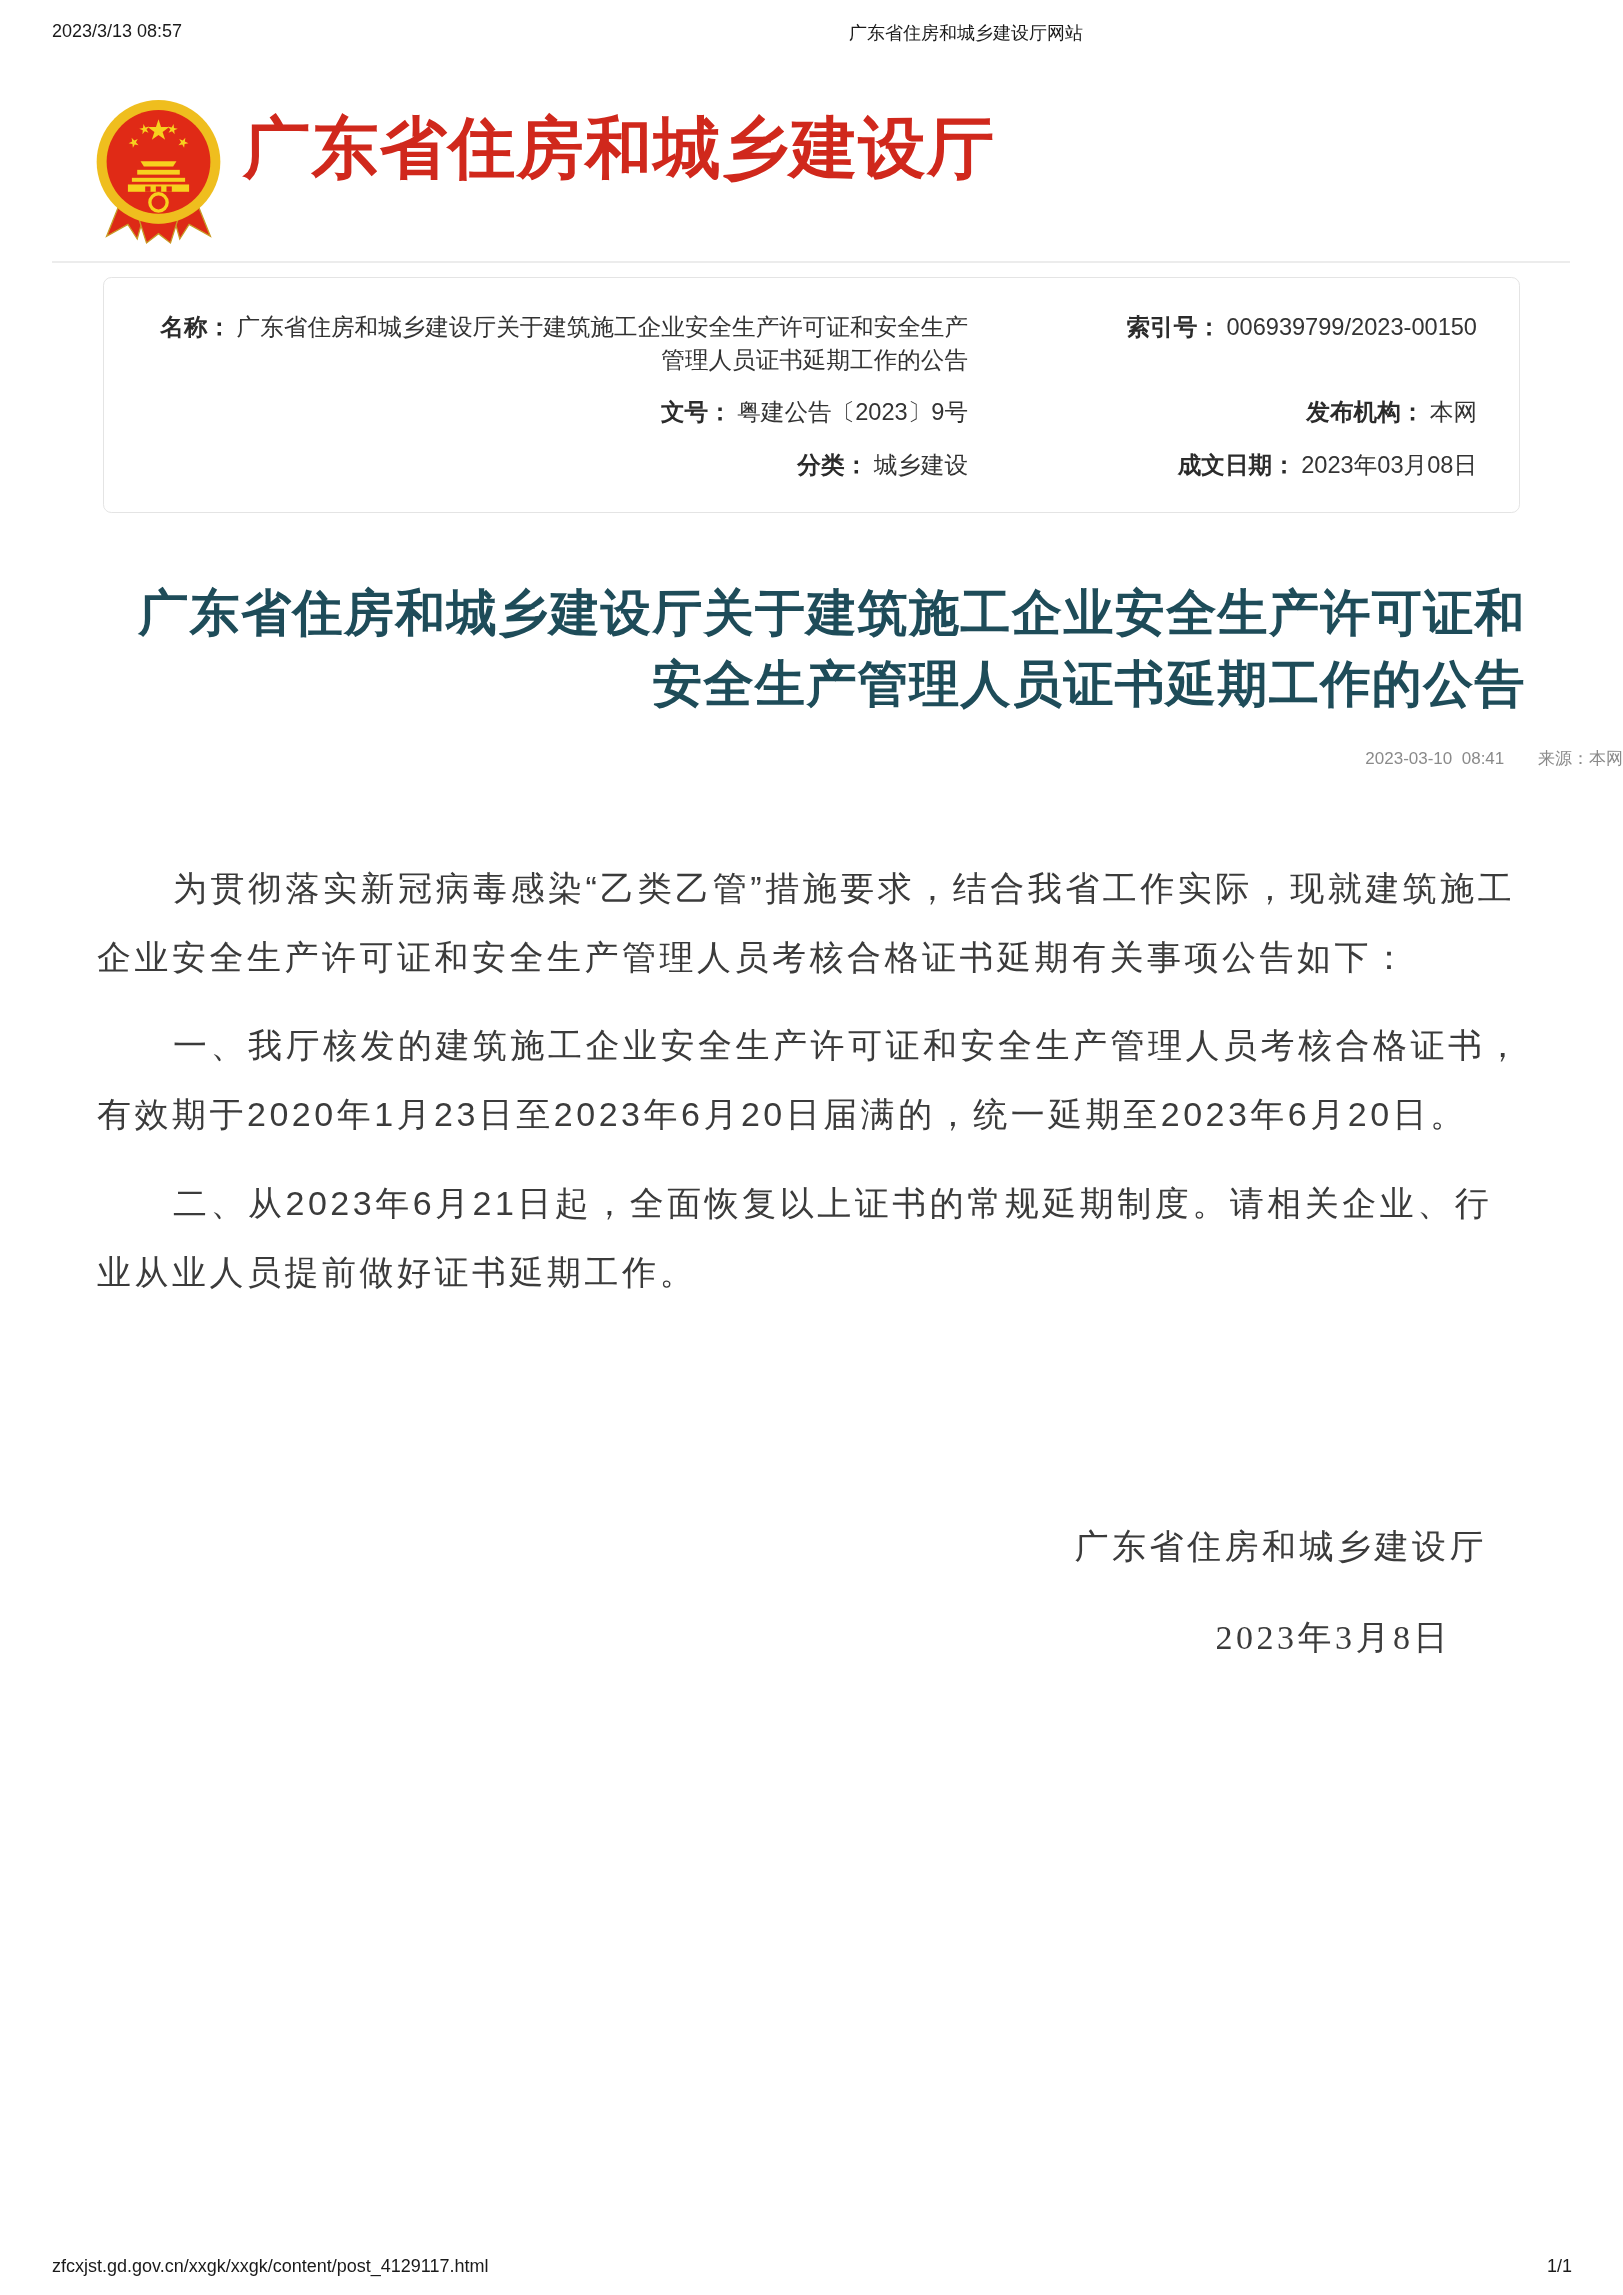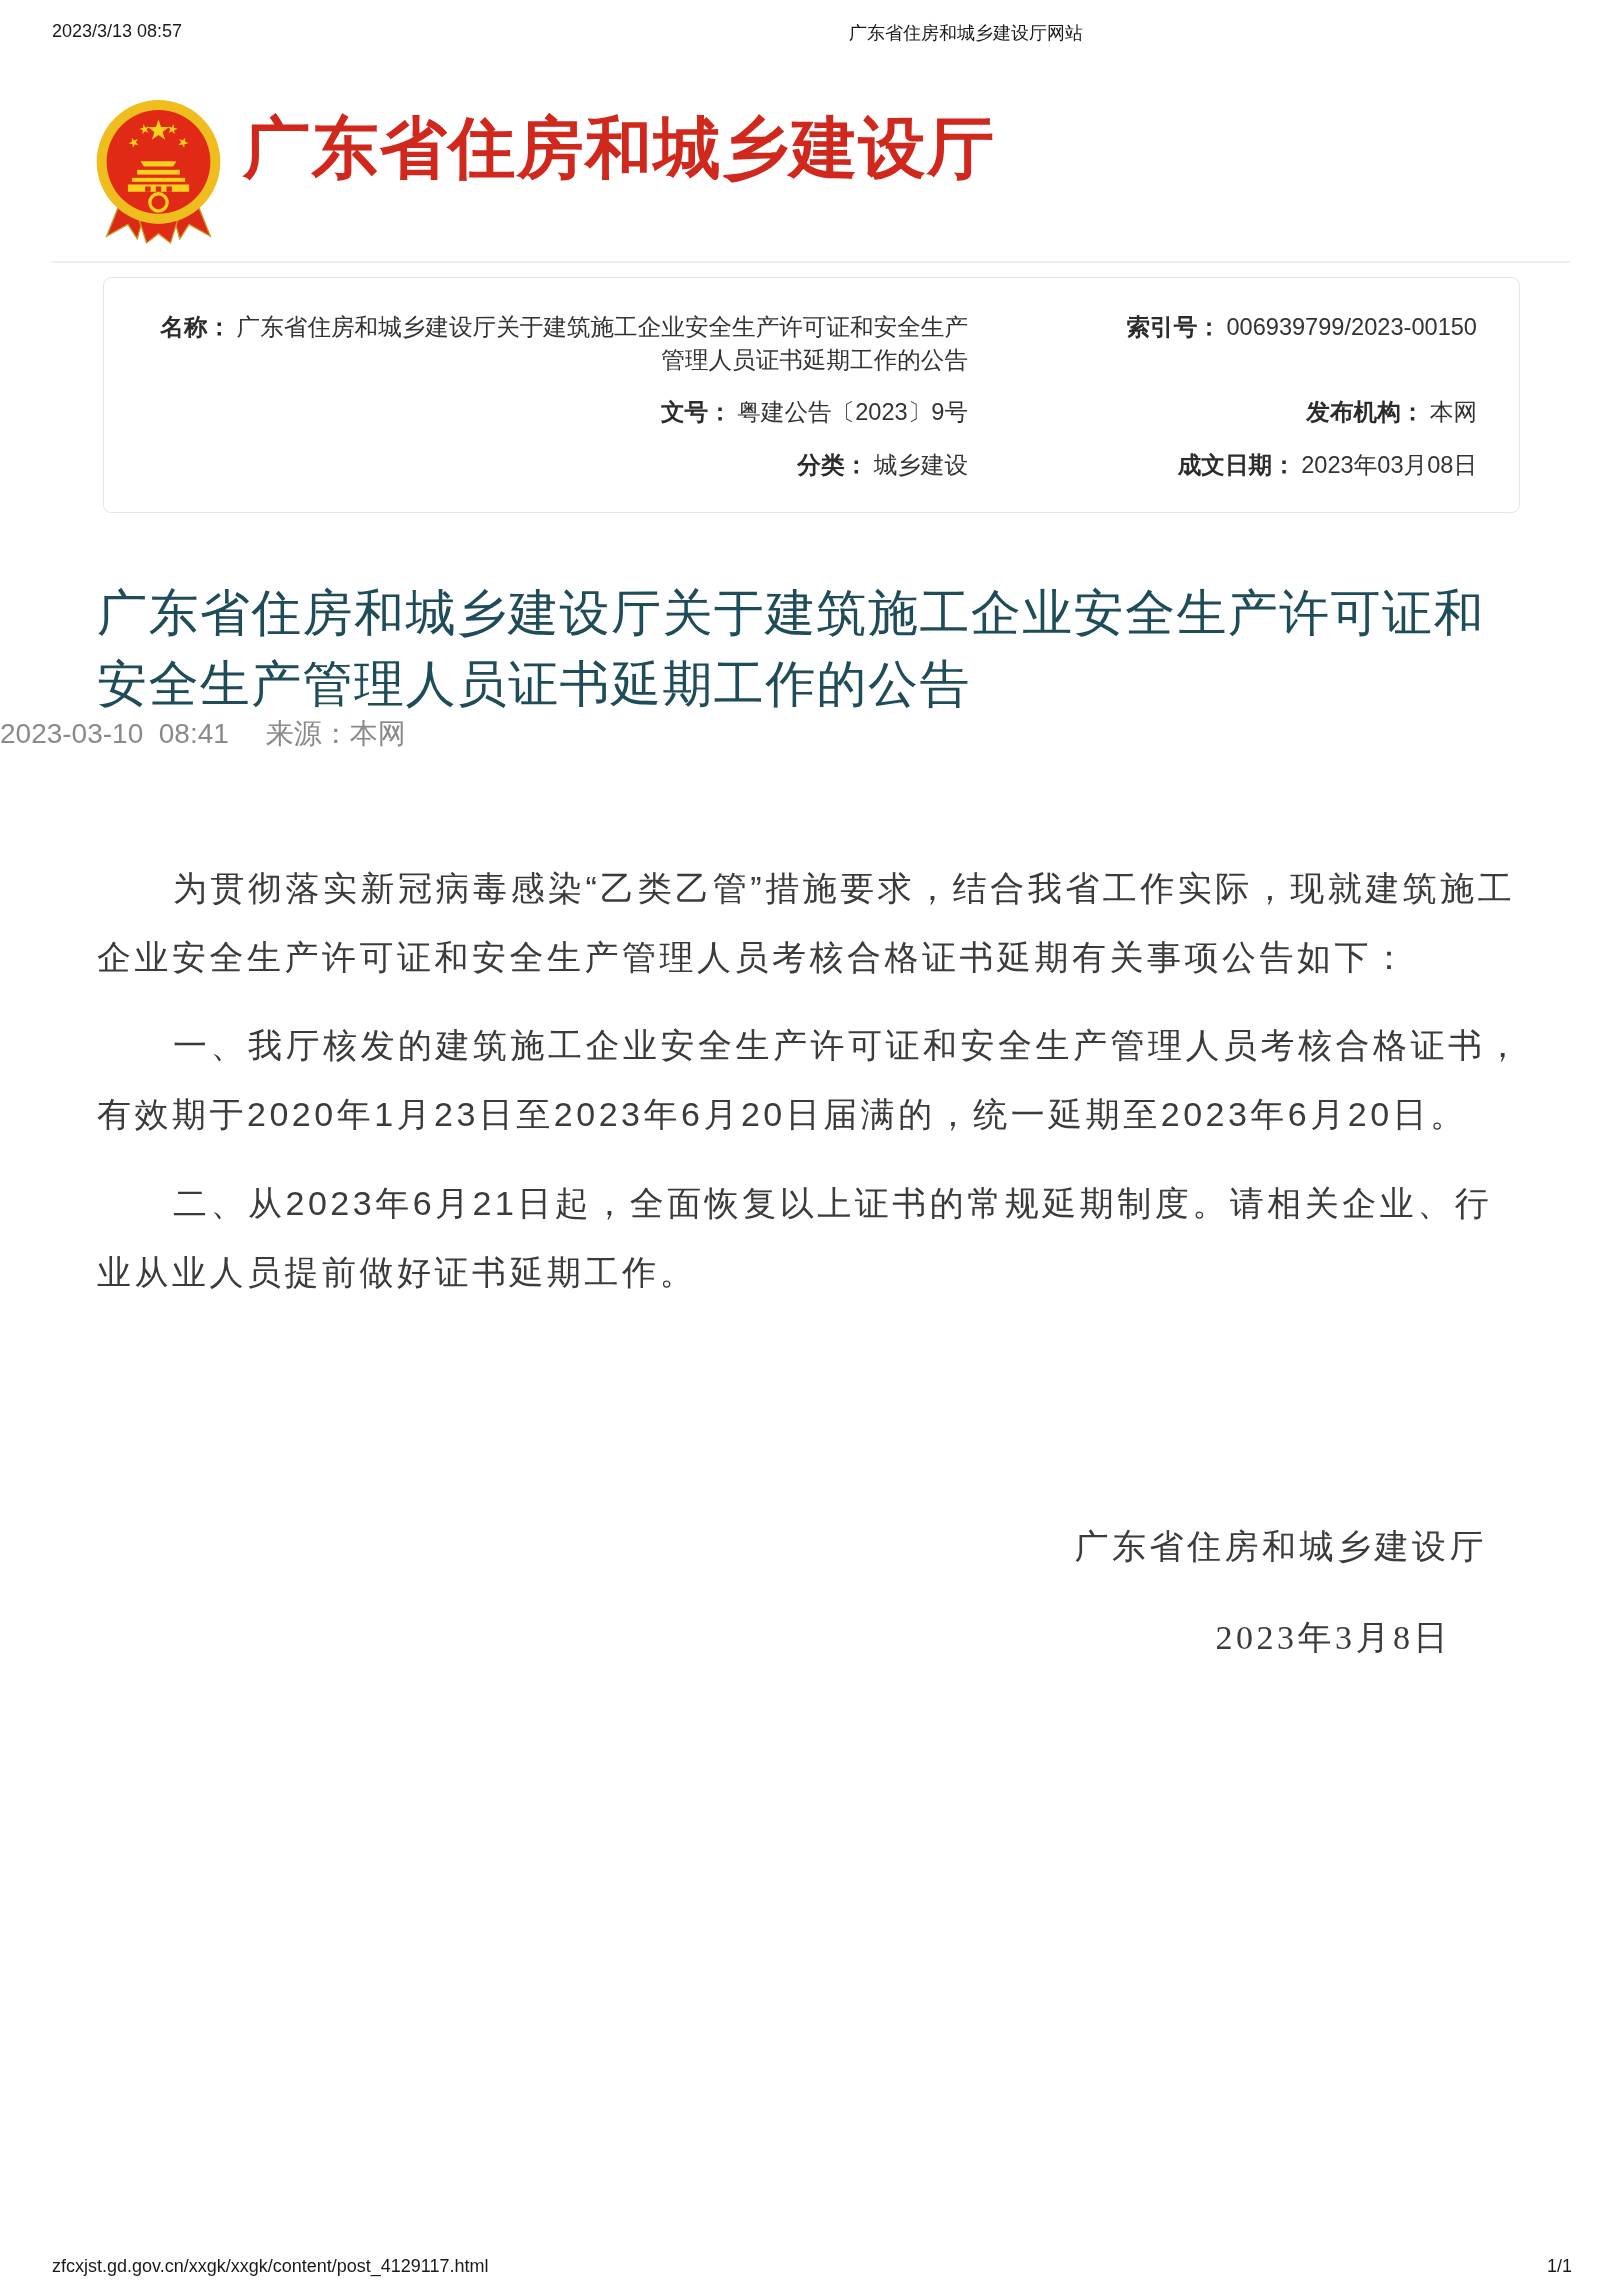--- a/index.html
+++ b/index.html
@@ -30,24 +30,24 @@
 
   .divider{position:absolute;top:261px;left:52px;width:1518px;height:2.1px;background:var(--line-gray);}
 
   
   .meta-box{position:absolute;top:277px;left:103px;width:1417px;border:1.4px solid var(--box-border);border-radius:8.3px;
     padding:33px 42px 30.5px 42px;display:grid;grid-template-columns:822px 1fr;column-gap:28px;row-gap:19.4px;
     font-size:23.6px;line-height:33px;color:#333;text-align:right;}
   .meta-box .cell b{font-weight:700;color:#2b2b2b;margin-right:5.5px;}
 
   
-  .title{position:absolute;top:578px;left:97px;width:1429px;text-align:left;
-    color:var(--title-teal);font-size:50px;line-height:71px;font-weight:400;letter-spacing:1.4px;}
+  .title{position:absolute;top:578px;left:97px;width:1429px;text-align:right;
+    color:var(--title-teal);font-size:50px;line-height:71px;font-weight:700;letter-spacing:1.4px;}
 
-  .dateline{position:absolute;top:715px;left:0;width:100%;text-align:left;font-size:28px;color:var(--muted-gray);}
+  .dateline{position:absolute;top:747px;left:0;width:100%;text-align:right;font-size:17px;color:var(--muted-gray);}
   .dateline .dt{white-space:pre;}
   .dateline .src{margin-left:29px;}
 
   
   .body{position:absolute;top:854px;left:97px;width:1429px;font-size:34px;line-height:69px;
     letter-spacing:3.5px;color:var(--text-dark);}
   .body p{text-indent:76px;margin-bottom:19.4px;}
   .sig{text-align:right;padding-right:39px;margin-top:205px;}
   .sigdate{text-align:right;padding-right:75px;margin-top:22px;font-family:Liberation Serif, serif;}
 </style>

